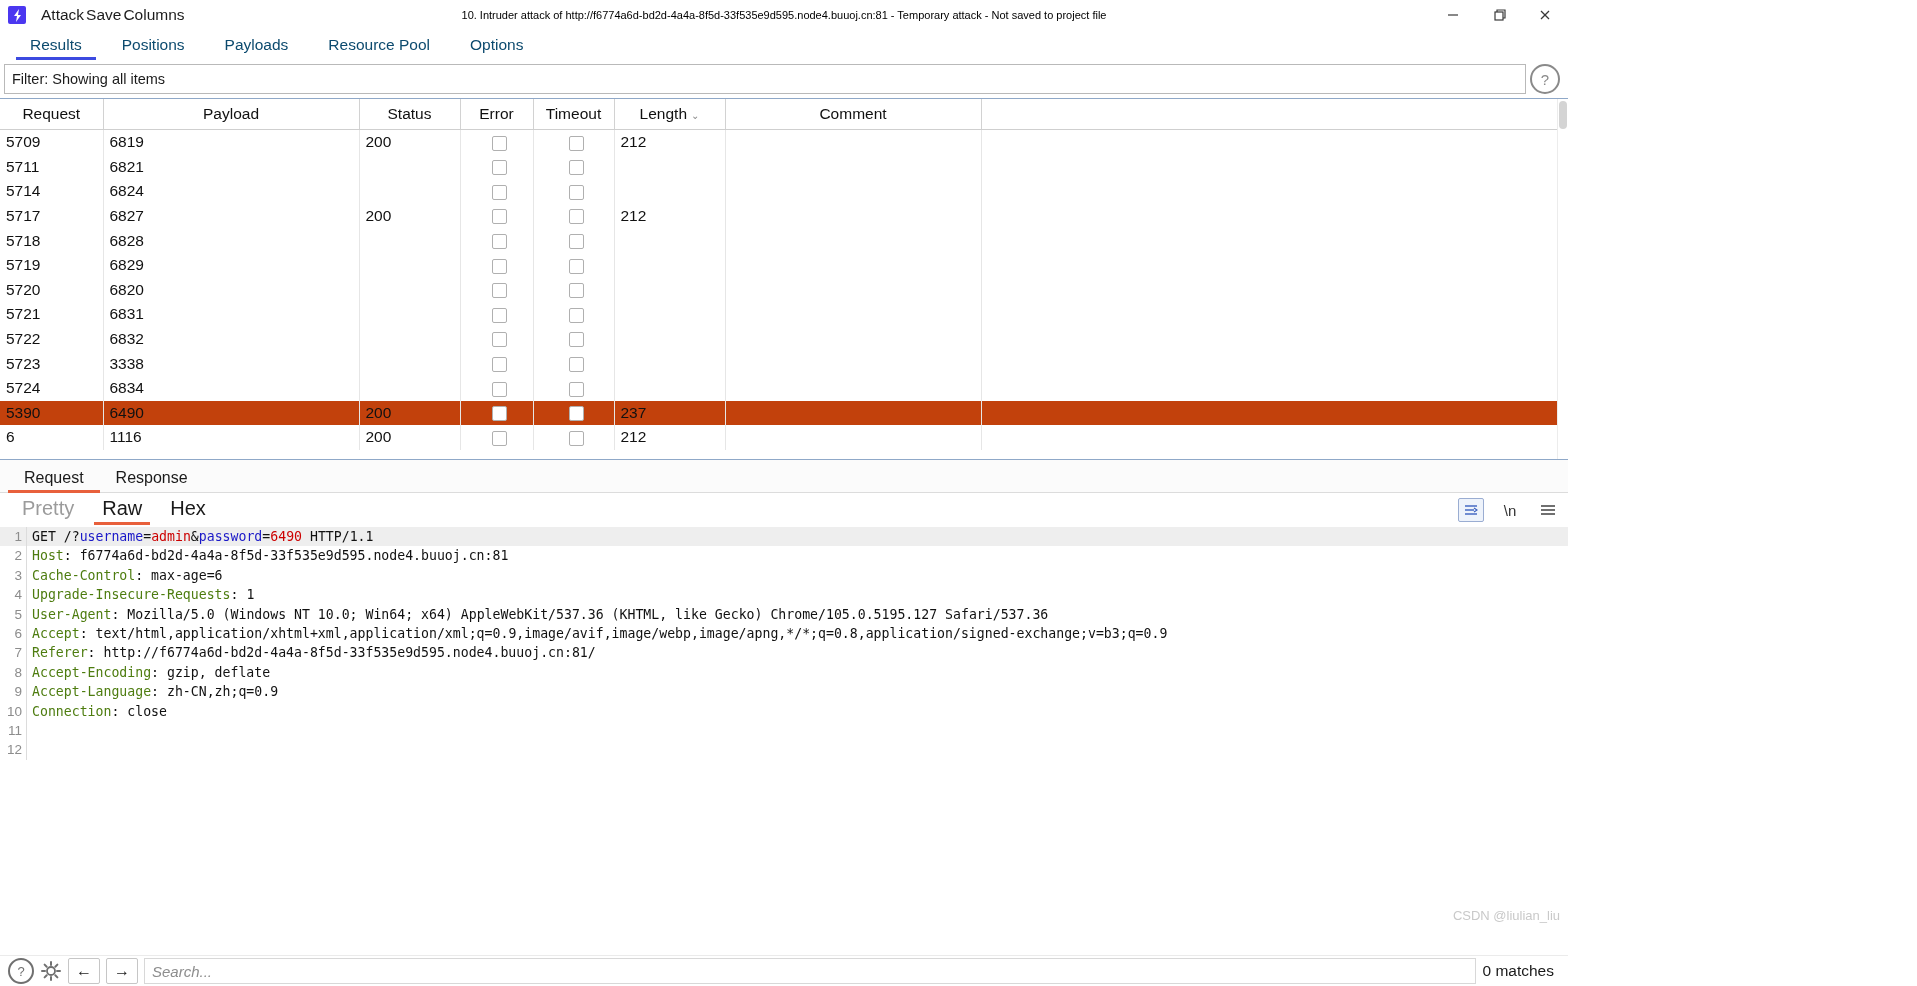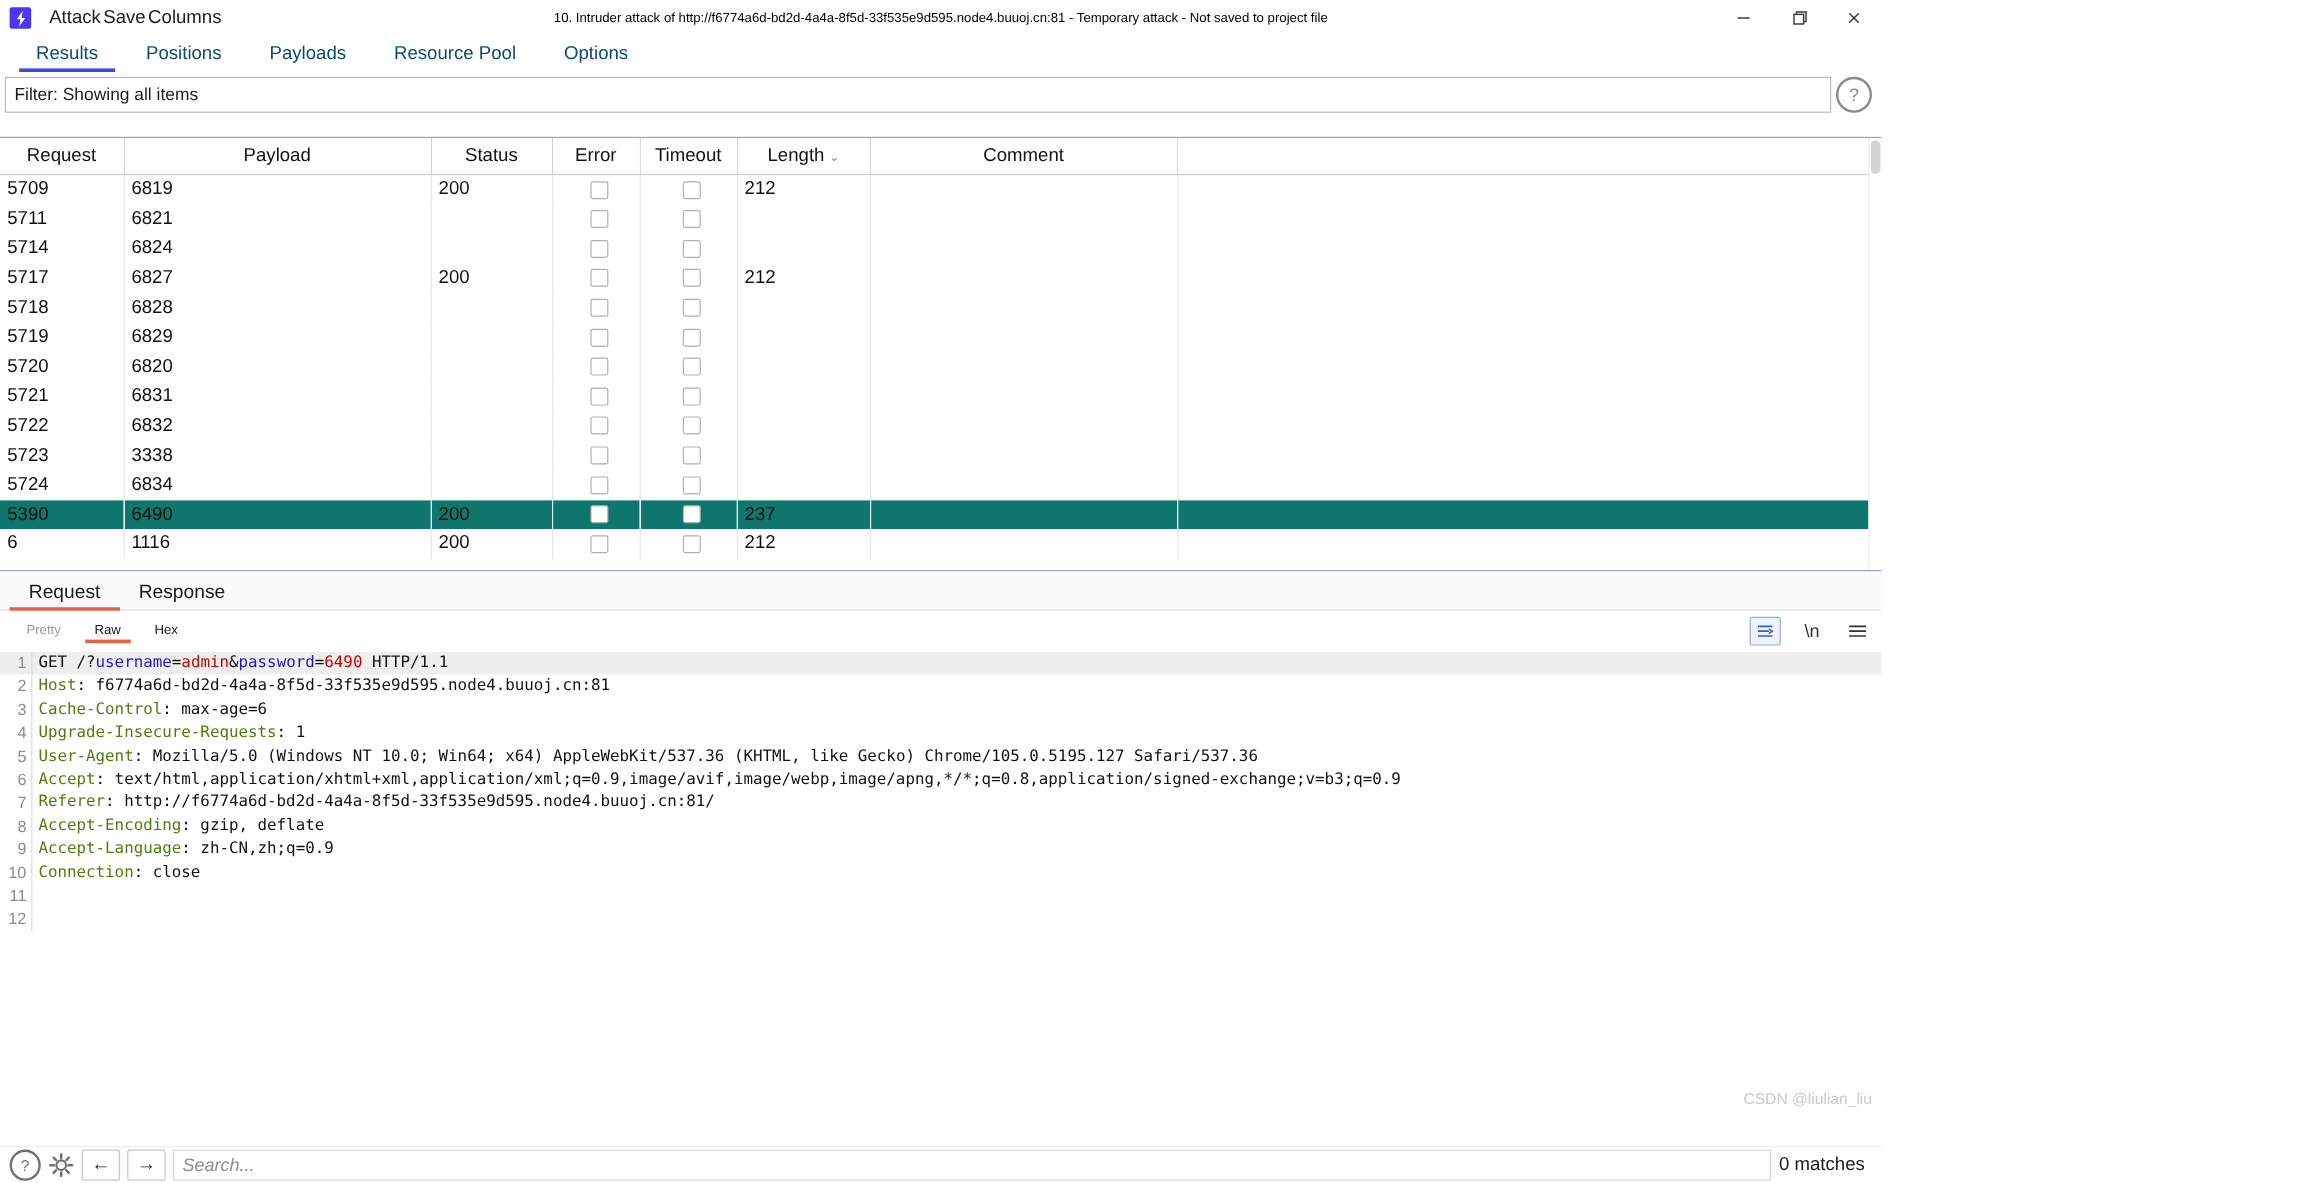--- a/index.html
+++ b/index.html
@@ -104,21 +104,21 @@
     position: absolute;
     left: 6px; right: 6px; bottom: 0;
     height: 3px;
     background: #3c4ae0;
   }
 
   
   .filterbar {
     height: 30px;
     min-height: 30px;
-    margin: 2px 4px 20px 4px;
+    margin: 2px 4px 4px 4px;
     display: flex;
     align-items: stretch;
     gap: 4px;
   }
   .filter-field {
     flex: 1;
     border: 1px solid #b9b9b9;
     background: #ffffff;
     display: flex;
     align-items: center;
@@ -167,21 +167,21 @@
   }
   table.results td {
     height: 24.6px;
     border-right: 1px solid #e6e6e6;
     padding: 0 0 0 6px;
     color: #111111;
     font-size: 15.5px;
     white-space: nowrap;
     overflow: hidden;
   }
-  tr.row-highlight td { background: #0f766e; }
+  tr.row-highlight td { background: #c2410c; }
   td.center { text-align: center; padding-left: 0; }
   .chk {
     width: 13px; height: 13px;
     border: 1px solid #b0b0b0;
     background: #ffffff;
     border-radius: 2px;
     display: inline-block;
     vertical-align: middle;
   }
   .sort-caret {
@@ -232,21 +232,21 @@
   .view-row {
     height: 34px;
     min-height: 34px;
     display: flex;
     align-items: center;
     padding-left: 8px;
     background: #ffffff;
     position: relative;
   }
   .view-tab {
-    font-size: 11px;
+    font-size: 20px;
     padding: 2px 14px 5px 14px;
     color: #1a1a1a;
     position: relative;
   }
   .view-tab.disabled { color: #9b9b9b; }
   .view-tab.active::after {
     content: "";
     position: absolute;
     left: 6px; right: 6px; bottom: 0;
     height: 3px;

